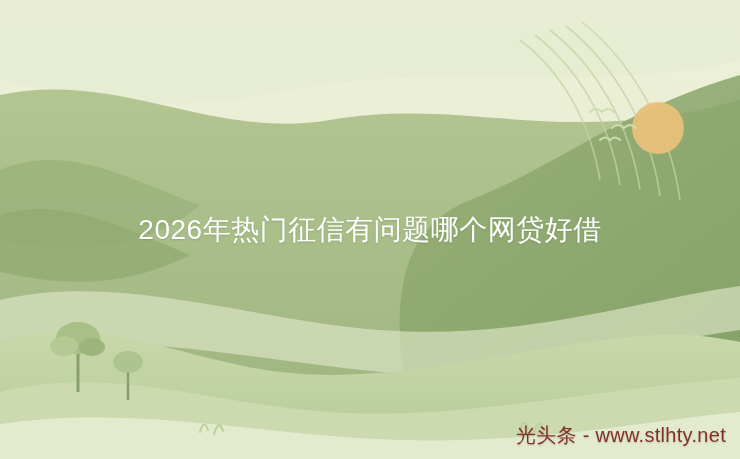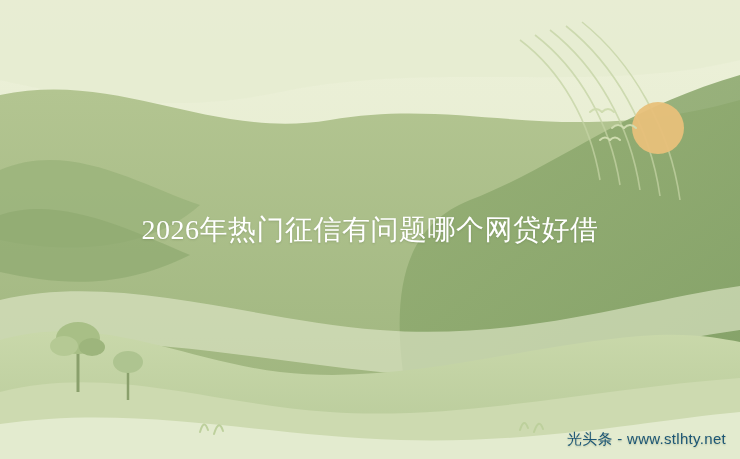--- a/index.html
+++ b/index.html
@@ -35,31 +35,31 @@
     align-items: center;
     justify-content: center;
     pointer-events: none;
   }
   .title-text {
     width: 640px;
     text-align: center;
     color: #ffffff;
     font-size: 28px;
     line-height: 46px;
-    font-family: Liberation Serif, serif;
+    font-family: Liberation Sans, sans-serif;
     letter-spacing: 0.5px;
     text-shadow: 0 1px 2px rgba(80,100,60,0.25);
   }
   .watermark {
     position: absolute;
     right: 14px;
     bottom: 10px;
-    color: #0c4a6e;
+    color: #7f1d1d;
     opacity: 0.92;
-    font-size: 15px;
+    font-size: 20px;
     font-family: "Liberation Sans", sans-serif;
     letter-spacing: 0.3px;
     text-shadow: 0 1px 2px rgba(70,90,50,0.3);
   }
 </style>
 </head>
 <body>
 
 <div class="banner">
 

